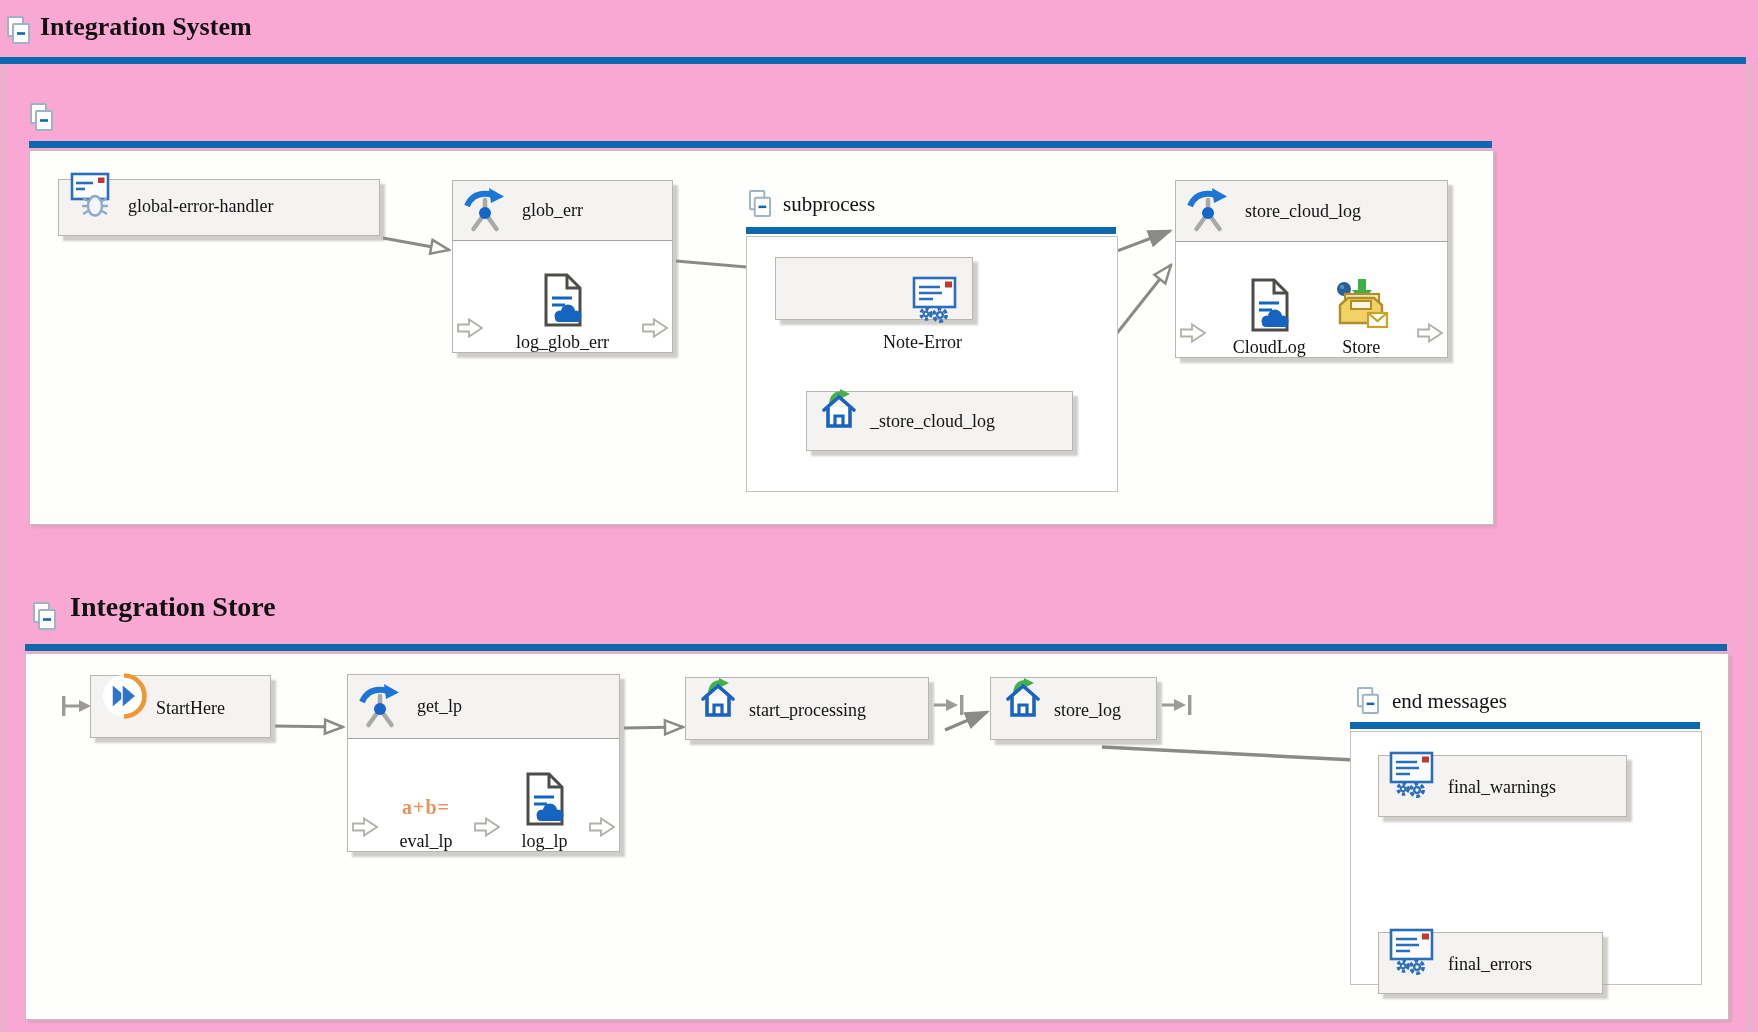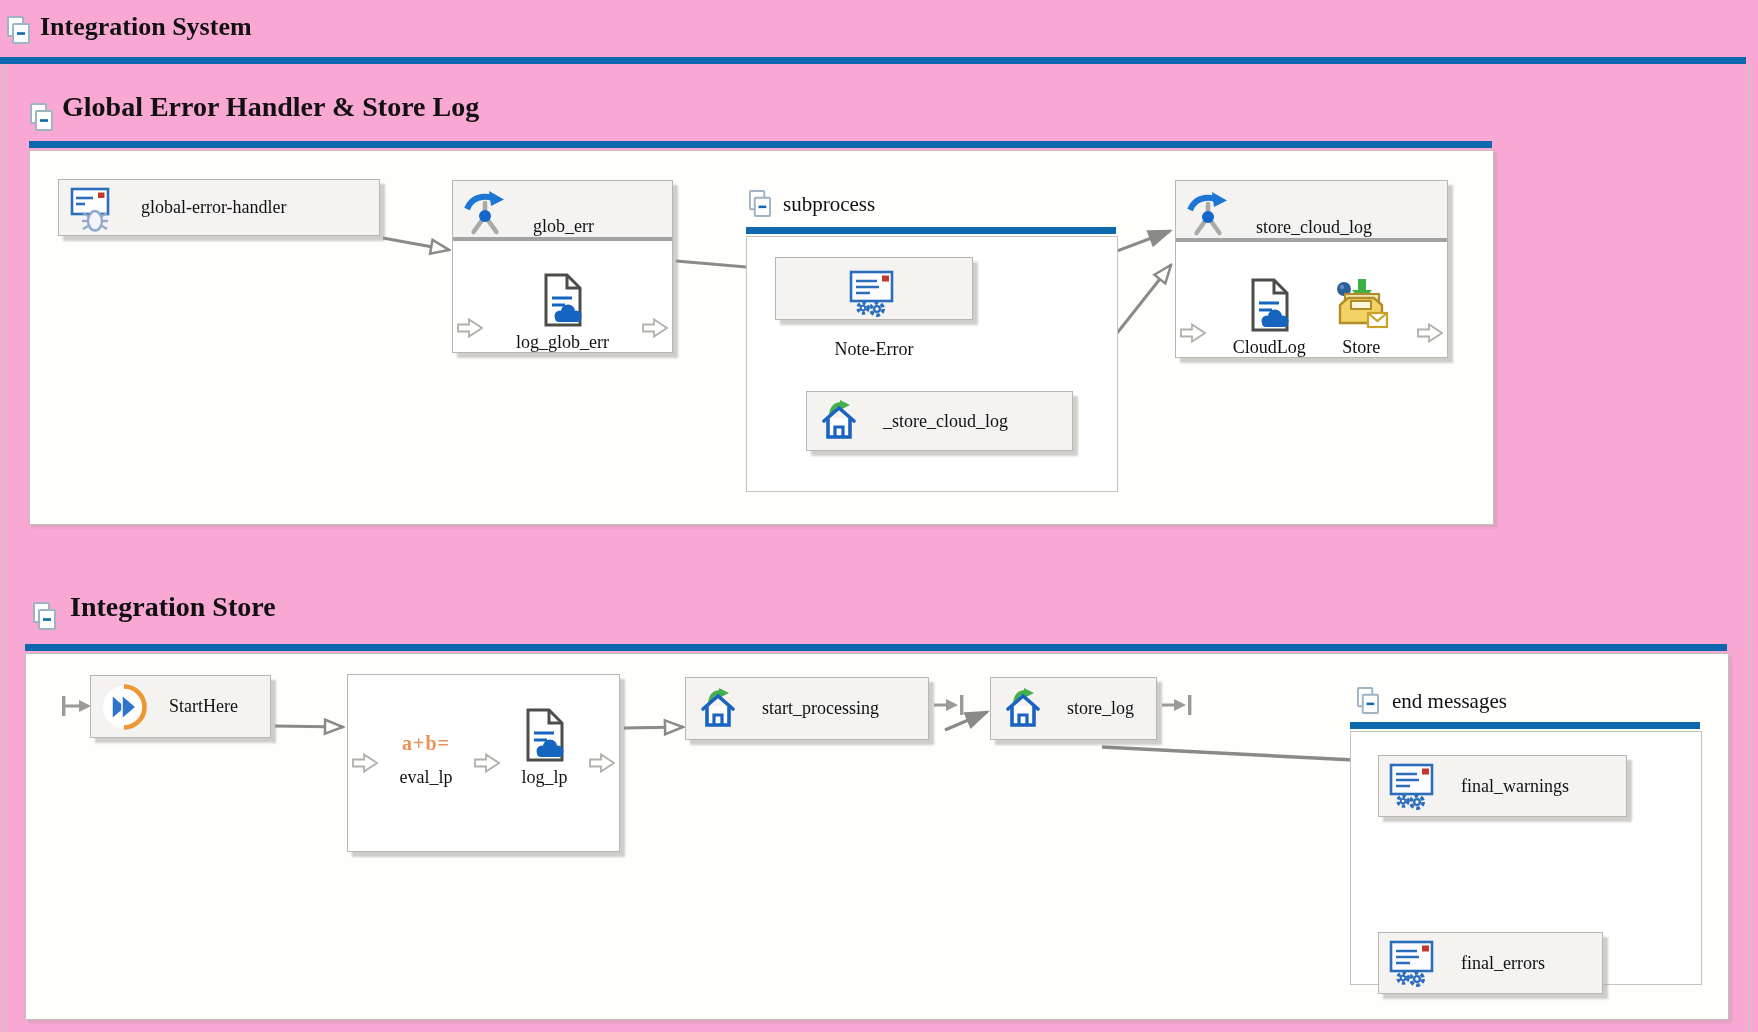--- a/index.html
+++ b/index.html
@@ -6,25 +6,25 @@
   #canvas{position:relative;width:1758px;height:1032px;background:#f9a8d4;overflow:hidden;
           font-family:Liberation Serif, serif;color:#111;}
   .abs{position:absolute;}
   .blue-rule{position:absolute;background:#0e68ae;height:7px;}
   .edge{position:absolute;background:#c9c6c0;width:2px;}
   .sec-title{position:absolute;font-weight:bold;font-size:28px;white-space:nowrap;letter-spacing:0px;}
   .main-title{position:absolute;font-weight:bold;font-size:26px;white-space:nowrap;}
   .grp-title{position:absolute;font-size:21px;white-space:nowrap;}
   .sec-box{position:absolute;background:#fefefd;border:1px solid #c3c0ba;box-shadow:3px 3px 2px rgba(150,147,140,.25);}
   .grp-box{position:absolute;background:#fff;border:1px solid #c6c3bd;}
-  .node{position:absolute;display:flex;align-items:center;gap:22px;padding:12px 10px;box-sizing:border-box;
+  .node{position:absolute;display:flex;align-items:flex-end;gap:9px;padding:18px 10px;box-sizing:border-box;
         background:#f4f3f1;border:1px solid #b9b5af;box-shadow:5px 5px 2px rgba(150,147,140,.45);cursor:default;}
   .node-label{font-size:18px;white-space:nowrap;}
   .cont{position:absolute;background:#fff;border:1px solid #b9b5af;box-shadow:5px 5px 2px rgba(150,147,140,.45);box-sizing:border-box;}
-  .chead{display:flex;align-items:flex-end;gap:25px;padding:0 9px;background:#f4f3f1;border-bottom:4px solid #a3a3a3;box-sizing:border-box;}
+  .chead{display:flex;align-items:center;gap:14px;padding:0 9px;background:#f4f3f1;border-bottom:1px solid #a3a3a3;box-sizing:border-box;}
   .cbody{display:flex;align-items:flex-end;justify-content:space-between;padding:0 4px;box-sizing:border-box;}
   .stack{display:flex;flex-direction:column;align-items:center;}
   .stack .stack-label{font-size:18px;margin-top:5px;white-space:nowrap;}
   .port{transform:translateY(-14px);flex:0 0 auto;}
   .evaltext{font-size:20px;font-weight:bold;color:#e8935c;letter-spacing:1px;}
   svg{display:block;}
   #wires{position:absolute;left:0;top:0;z-index:1;}
   .layer2{z-index:2;}
 </style>
 </head>
@@ -103,21 +103,20 @@
   <div class="edge layer2" style="left:3px;top:64px;height:968px;"></div>
   <div class="edge layer2" style="left:1748px;top:64px;height:968px;"></div>
 
   <div class="abs layer2" style="left:30px;top:103px;">
     <svg width="23" height="28" viewBox="0 0 23 28">
         <rect x="1" y="1" width="15" height="19" rx="1" fill="#fff" stroke="#9eb3c6" stroke-width="2"></rect>
         <rect x="6" y="8" width="16" height="19" rx="1" fill="#fdfdfd" stroke="#9eb3c6" stroke-width="2"></rect>
         <line x1="10" y1="17.5" x2="18" y2="17.5" stroke="#0e68ae" stroke-width="2.6"></line>
       </svg>
   </div>
-  <div class="sec-title layer2" style="left:62px;top:91px;">Global Error Handler &amp; Store Log</div>
   <div class="blue-rule layer2" style="left:29px;top:141px;width:1463px;"></div>
   <div class="sec-box" style="left:29px;top:150px;width:1463px;height:373px;z-index:0;"></div>
 
   <div class="node layer2" style="left:58px;top:179px;width:322px;height:57px;">
     <span>
       <svg width="50" height="48" viewBox="0 0 50 48">
         <rect x="3" y="5" width="36" height="25" fill="#fff" stroke="#2a6ebb" stroke-width="2.6"></rect>
         <rect x="29" y="8.5" width="6.5" height="5.5" fill="#c0392b"></rect>
         <line x1="7" y1="14" x2="24" y2="14" stroke="#2a6ebb" stroke-width="2.6"></line>
         <line x1="7" y1="20" x2="16" y2="20" stroke="#2a6ebb" stroke-width="2.6"></line>
@@ -302,20 +301,35 @@
         <circle cx="23" cy="23" r="21" fill="#fff"></circle>
         <path d="M23,2.5 A20.5,20.5 0 0 1 23,43.5" fill="none" stroke="#ef9733" stroke-width="4.6"></path>
         <polygon points="11,11 25,23 11,35" fill="#2f74cc" stroke="#fff" stroke-width="1.5"></polygon>
         <polygon points="21,11 35,23 21,35" fill="#2f74cc" stroke="#fff" stroke-width="1.5"></polygon>
       </svg>
     </span>
     <span class="node-label">StartHere</span>
   </div>
 
   <div class="cont layer2" style="left:347px;top:674px;width:273px;height:178px;">
+    <div class="chead" style="height:64px;">
+      <span>
+        <svg width="46" height="46" viewBox="0 0 46 46">
+          <g stroke="#a9a9a5" stroke-width="4.5" stroke-linecap="round">
+              <line x1="23" y1="25" x2="23" y2="12"></line>
+              <line x1="23" y1="25" x2="11.5" y2="41"></line>
+              <line x1="23" y1="25" x2="34.5" y2="41"></line>
+            </g>
+          <circle cx="23" cy="25" r="6" fill="#1467c8"></circle>
+          <path d="M5,18 Q12,2 31,7" fill="none" stroke="#1b76d4" stroke-width="6"></path>
+          <polygon points="27,0 42,8.5 29,15" fill="#1b76d4"></polygon>
+        </svg>
+      </span>
+      <span class="node-label">get_lp</span>
+    </div>
     <div class="cbody" style="height:113px;">
       <span class="port">
         <svg width="26" height="22" viewBox="0 0 26 22">
             <path d="M1,7.5 H12 V2.5 L25,11 L12,19.5 V14.5 H1 Z" fill="#fff" stroke="#b3b0aa" stroke-width="1.8"></path>
           </svg>
       </span>
       <span class="stack">
         <span class="evaltext" style="height:38px;display:flex;align-items:center;">a+b=</span>
         <span class="stack-label">eval_lp</span>
       </span>

